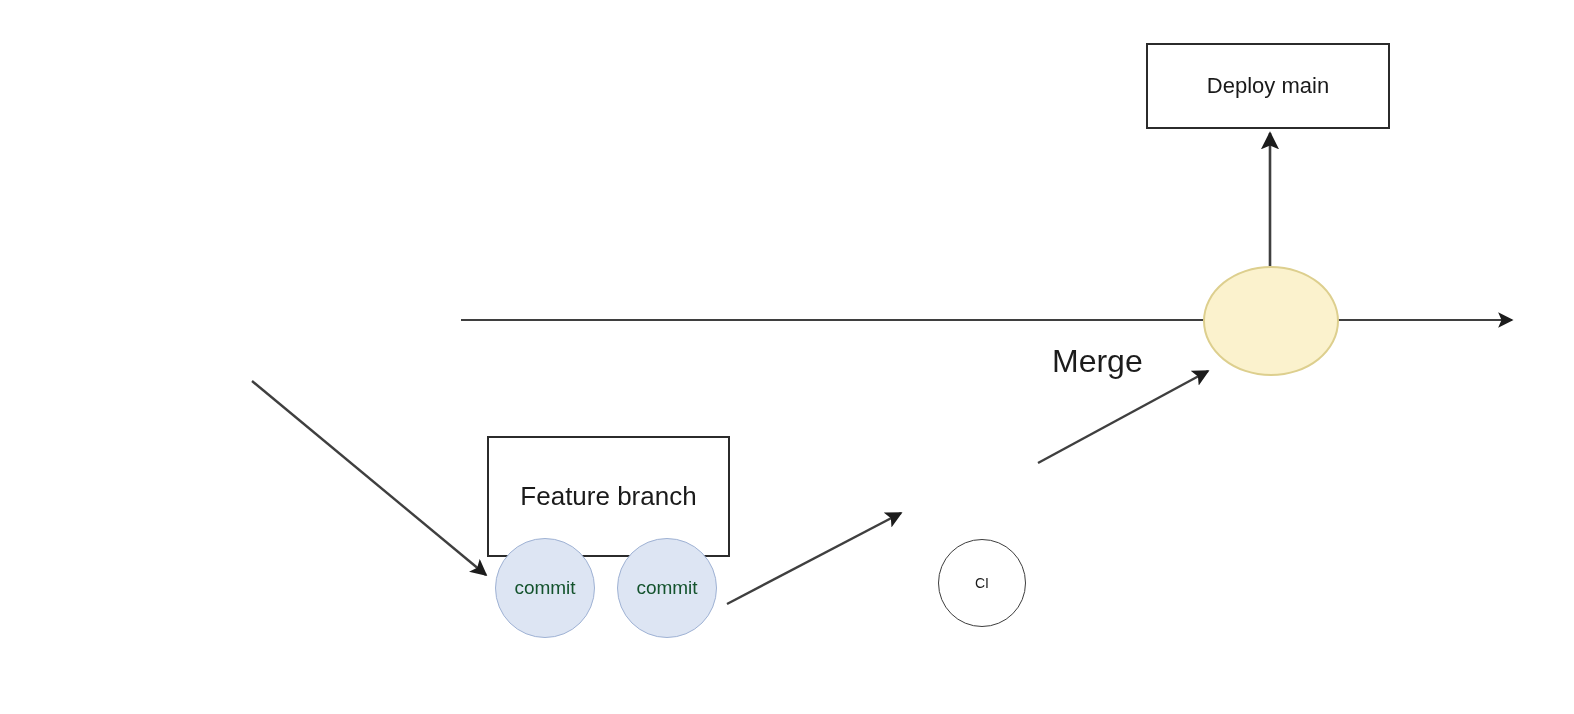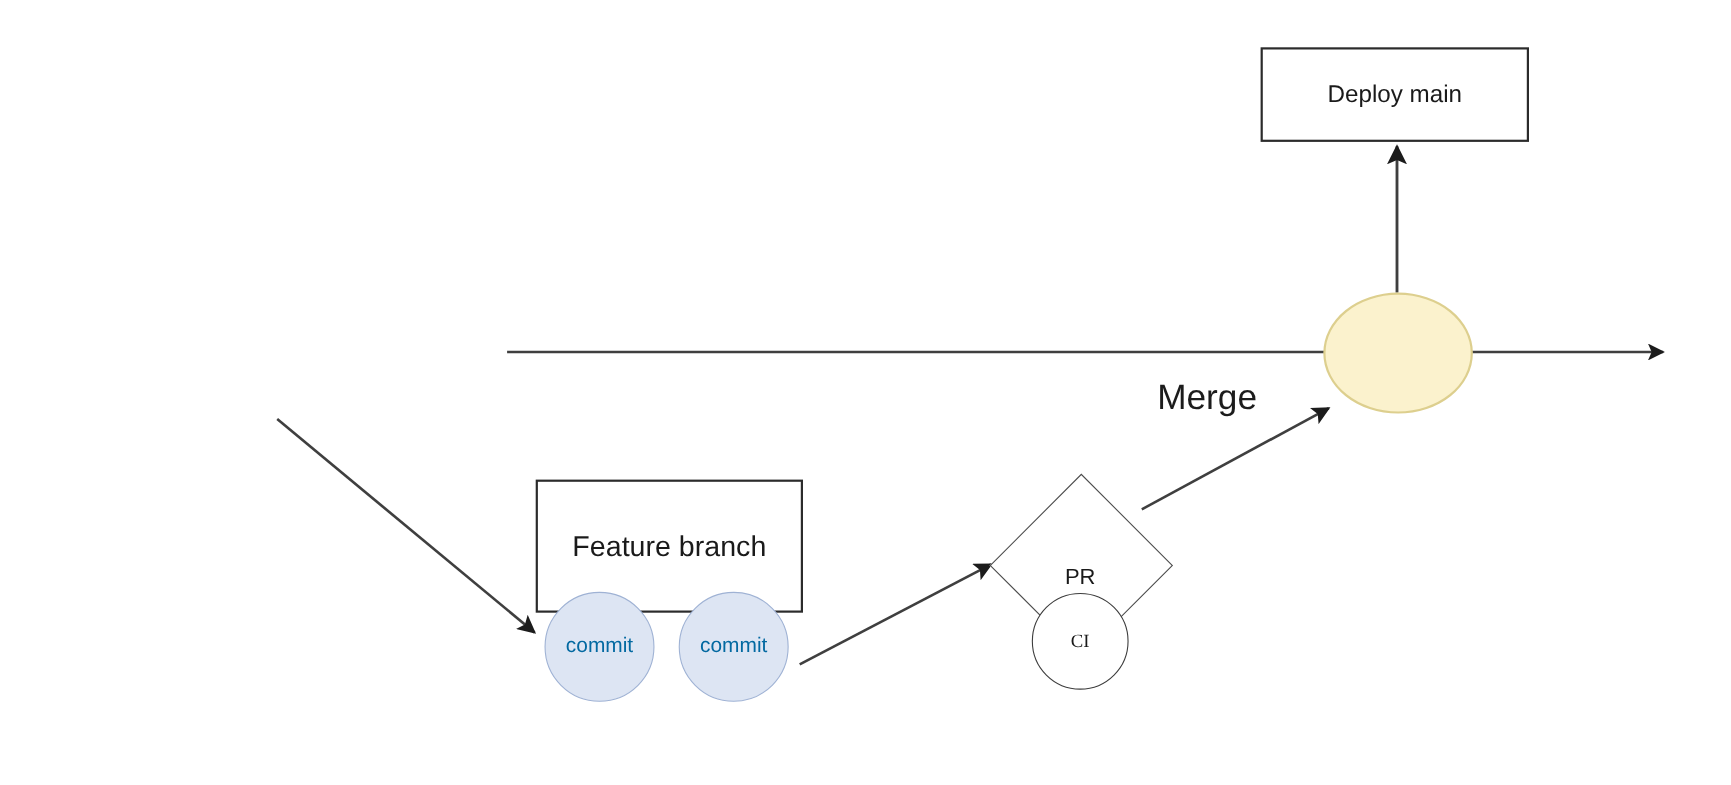--- a/index.html
+++ b/index.html
@@ -104,21 +104,21 @@
     border-radius: 50%;
     background: #dde5f3;
     border: 1.5px solid #9fb2d4;
     top: 538px;
     z-index: 4;
   }
   #commit-node-1 { left: 495px; }
   #commit-node-2 { left: 617px; }
   .commit-node .node-label {
     font-size: 19px;
-    color: #0369a1;
+    color: #14532d;
   }
 
   
   #pr-node {
     left: 900px;
     top: 428px;
     width: 164px;
     height: 170px;
     z-index: 2;
   }
@@ -145,22 +145,21 @@
     left: 938px;
     top: 539px;
     width: 88px;
     height: 88px;
     border-radius: 50%;
     background: #ffffff;
     border: 1.5px solid #3d3d3d;
     z-index: 5;
   }
   #ci-node .node-label {
-    font-size: 17px;
-    font-family: Liberation Serif, serif;
+    font-size: 14px;
   }
 
   
   #merge-edge-label {
     position: absolute;
     left: 1052px;
     top: 343px;
     font-size: 32px;
     color: #1c1c1c;
     white-space: nowrap;
@@ -206,24 +205,20 @@
   </div>
 
   <div class="node commit-node" id="commit-node-1">
     <span class="node-label">commit</span>
   </div>
 
   <div class="node commit-node" id="commit-node-2">
     <span class="node-label">commit</span>
   </div>
 
-  <div class="node" id="pr-node">
-    <span class="diamond-shape"></span>
-    <span class="node-label">PR</span>
-  </div>
 
   <div class="node" id="ci-node">
     <span class="node-label">CI</span>
   </div>
 
   <div id="merge-edge-label">Merge</div>
 
 </div>
 
 </body></html>

